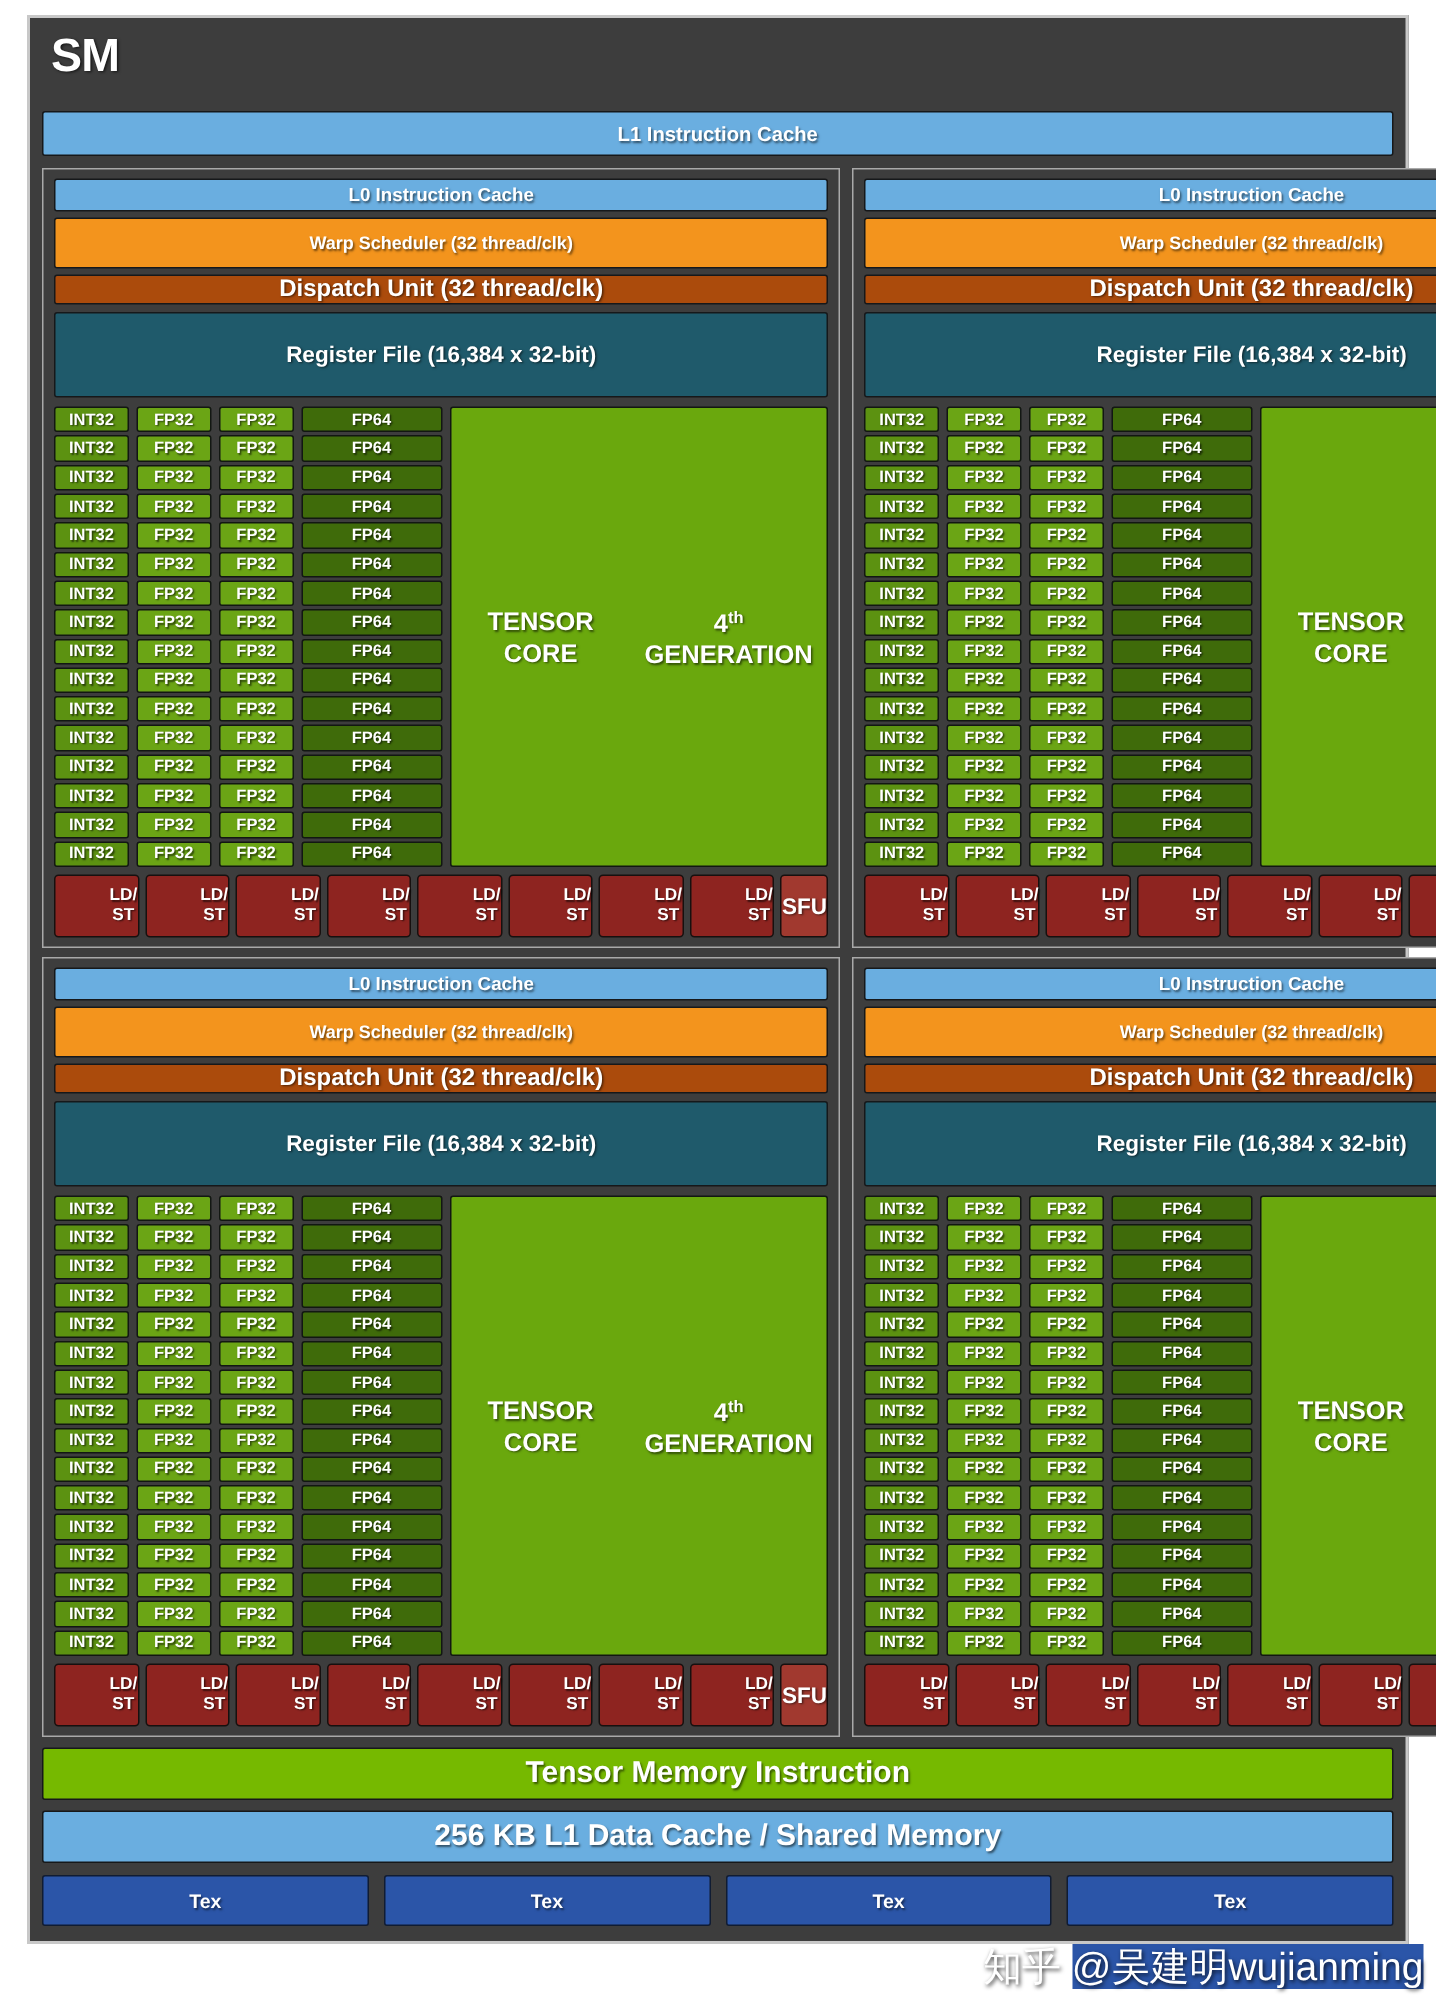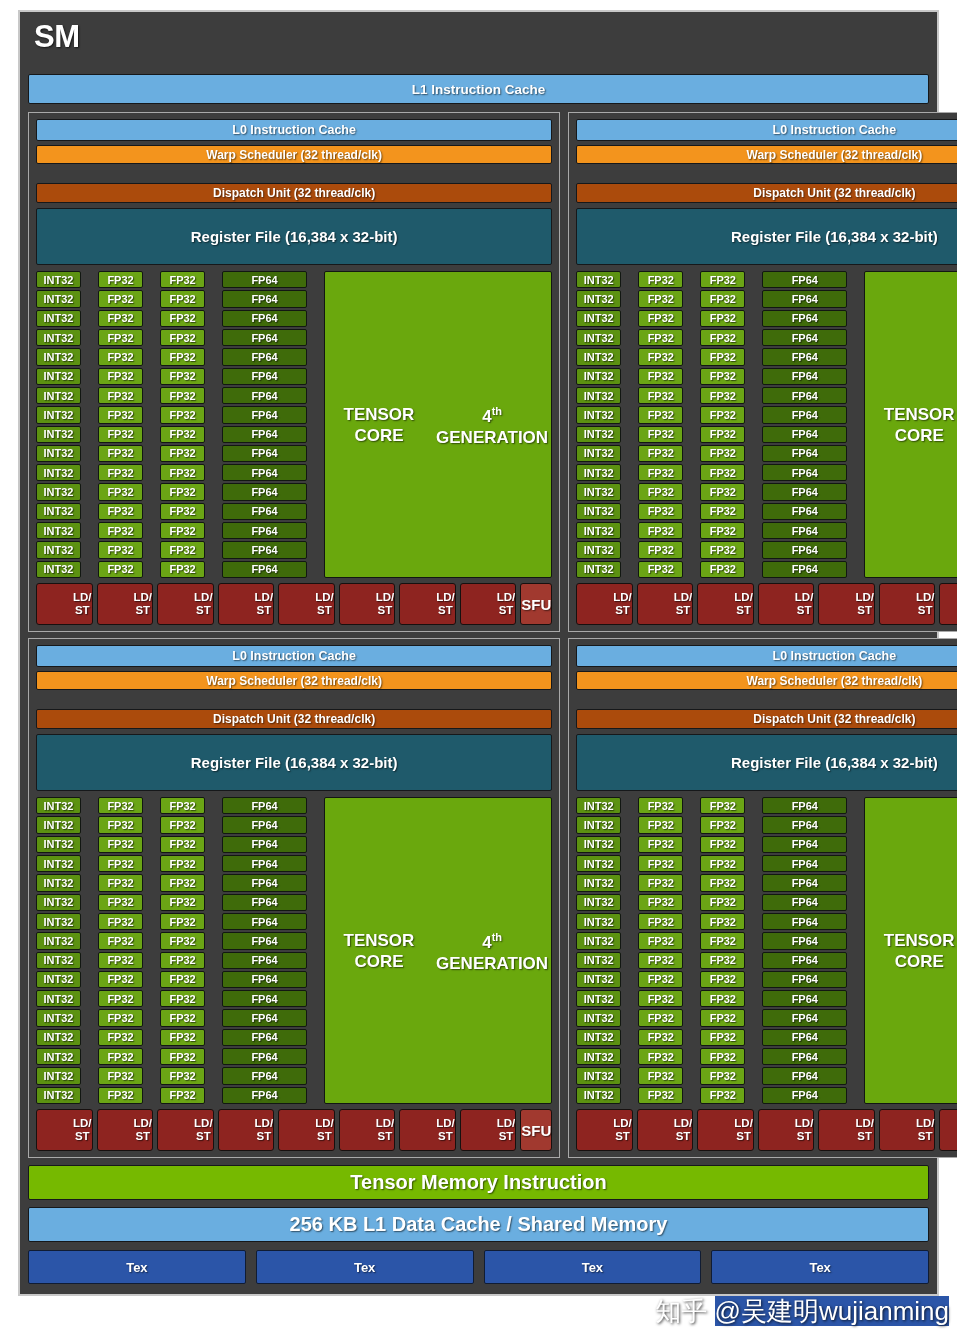--- a/index.html
+++ b/index.html
@@ -73,28 +73,28 @@
   .partition {
     box-sizing: border-box;
     border: 1px solid #a9a9a9;
     background: #3d3d3d;
     padding: 6px 7px 6px 7px;
     display: flex;
     flex-direction: column;
   }
 
   .l0-icache  { height: 22px; background: #6aaee0; font-size: 12.5px; margin-bottom: 4px; }
-  .warp-sched { height: 19px; background: #f3941d; font-size: 12px;   margin-bottom: 19px; }
-  .dispatch   { height: 20px; background: #ab4b0c; font-size: 12px;   margin-bottom: 5px; }
+  .warp-sched { height: 34px; background: #f3941d; font-size: 12px;   margin-bottom: 4px; }
+  .dispatch   { height: 20px; background: #ab4b0c; font-size: 16px;   margin-bottom: 5px; }
   .reg-file   { height: 57px; background: #1f5a6b; font-size: 15px;   margin-bottom: 6px; }
 
   
   .core-area {
     display: flex;
-    gap: 17px;
+    gap: 5px;
     flex: 1 1 auto;
     min-height: 0;
   }
   .core-col {
     display: flex;
     flex-direction: column;
     gap: 2px;
   }
   .col-int32 { width: 52px; }
   .col-fp32a { width: 52px; }

